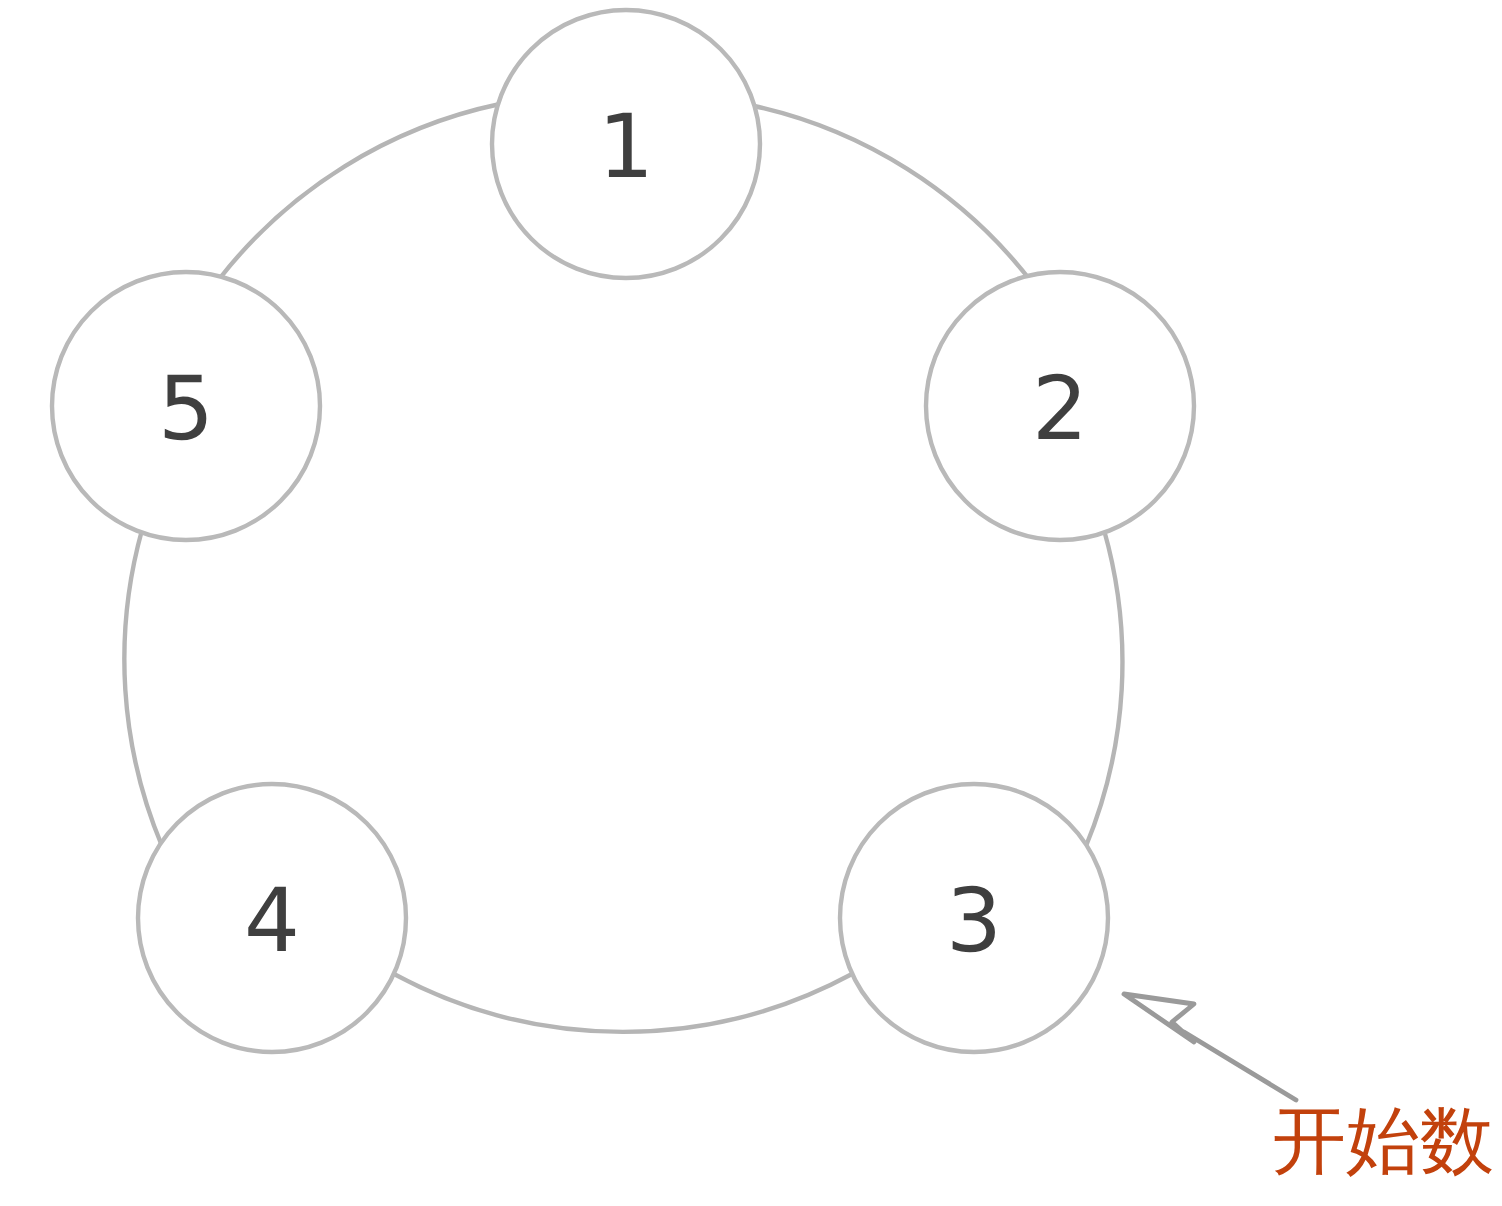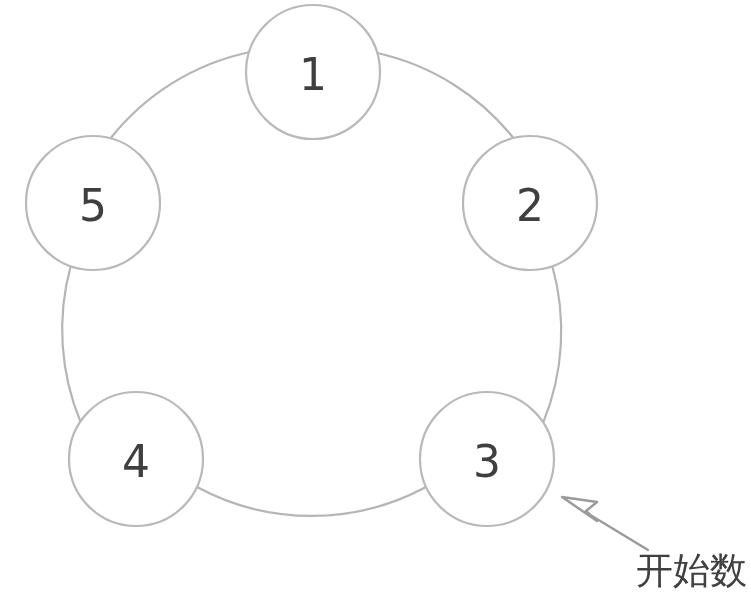--- a/index.html
+++ b/index.html
@@ -31,21 +31,21 @@
     font-weight: 400;
     fill: #3f3f3f;
     text-anchor: middle;
     dominant-baseline: central;
   }
   .annotation-label {
     position: absolute;
     font-family: Liberation Sans, sans-serif;
     font-size: 37px;
     font-weight: 400;
-    color: #404040;
+    color: #c2410c;
     letter-spacing: 0px;
     white-space: nowrap;
     line-height: 1;
   }
 </style>
 </head>
 <body>
 
 <div id="canvas">
 

